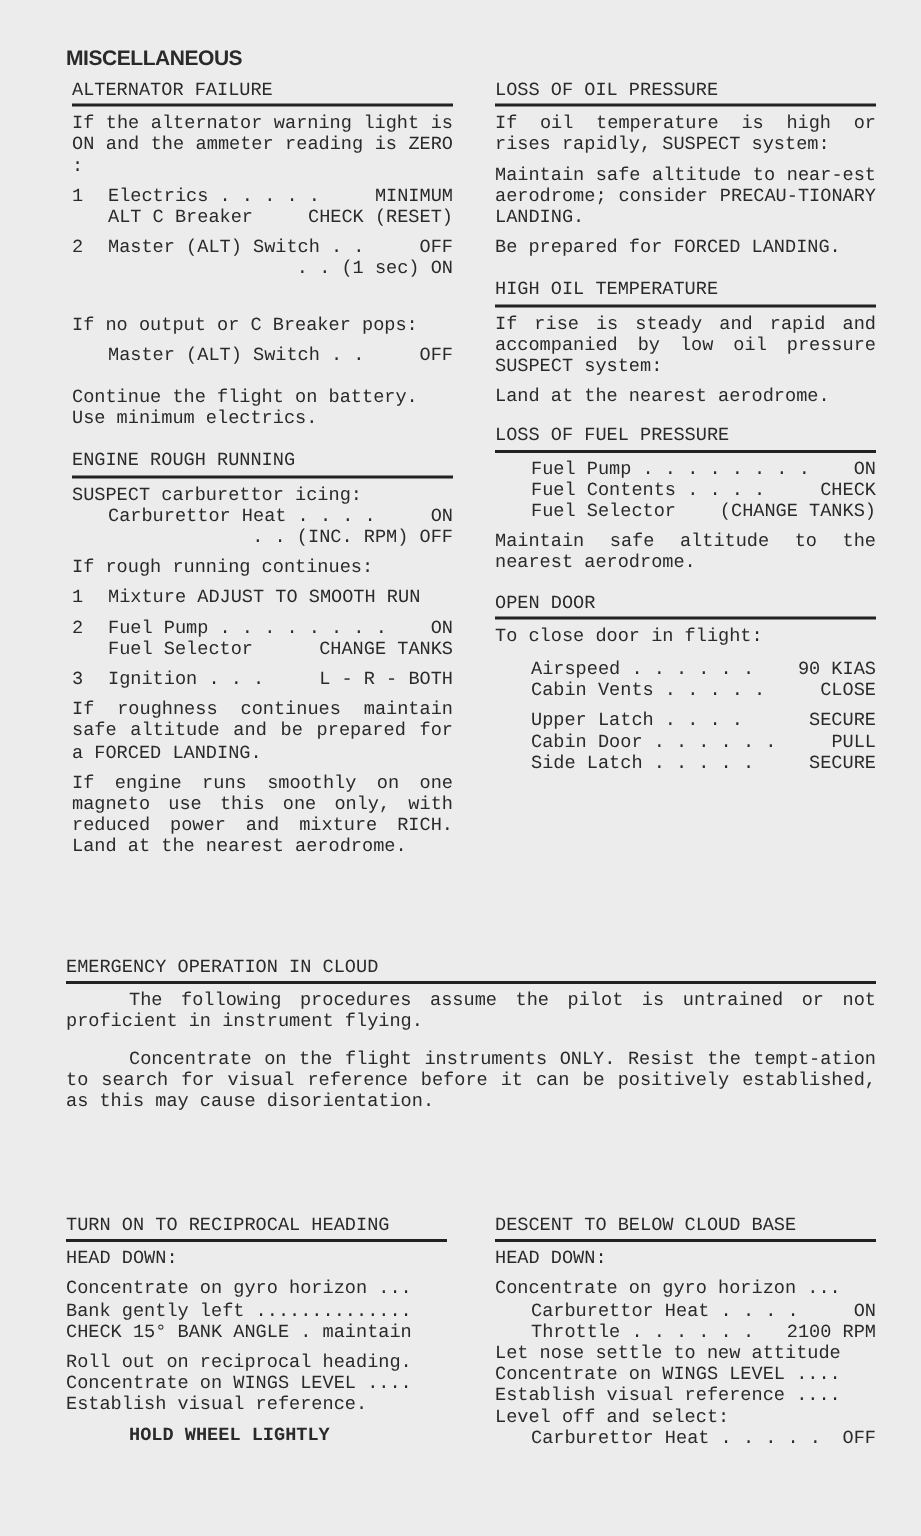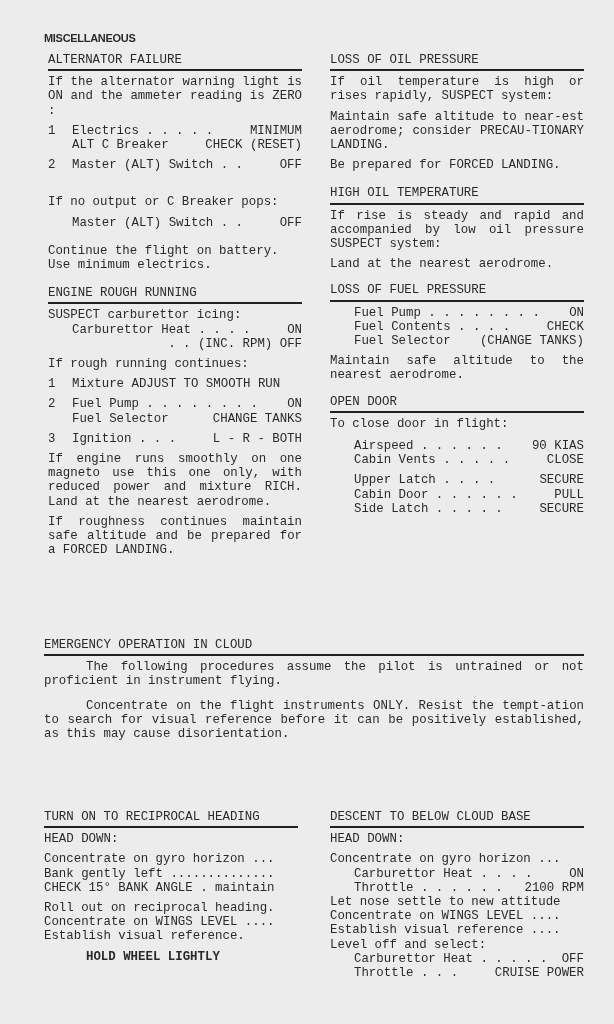--- a/index.html
+++ b/index.html
@@ -8,21 +8,21 @@
     background: #ececec;
     color: #2a2a2a;
     font-family: "Liberation Mono", "DejaVu Sans Mono", monospace;
     font-size: 12.4px;
     line-height: 14.2px;
     position: relative;
   }
   .page-title {
     position: absolute; left: 44px; top: 31px;
     font-family: "Liberation Sans", "DejaVu Sans", sans-serif;
-    font-weight: bold; font-size: 11px; letter-spacing: -0.3px;
+    font-weight: bold; font-size: 14px; letter-spacing: -0.3px;
   }
   .col { position: absolute; }
   .col-left { left: 48px; width: 254px; top: 53px; }
   .col-right { left: 330px; width: 254px; top: 53px; }
   .full { position: absolute; left: 44px; width: 540px; top: 638px; }
   .bl-left { position: absolute; left: 44px; width: 254px; top: 810px; }
   .bl-right { position: absolute; left: 330px; width: 254px; top: 810px; }
 
   .heading {
     padding-bottom: 2px;
@@ -49,40 +49,41 @@
 <div class="col col-left">
   <div class="sec">
     <div class="heading">ALTERNATOR FAILURE</div>
     <p class="just">If the alternator warning light is ON and the ammeter reading is ZERO :</p>
     <div>
       <div class="row"><span><span class="num">1</span><span>Electrics . . . . .</span></span><span>MINIMUM</span></div>
       <div class="row ind"><span>ALT C Breaker</span><span>CHECK (RESET)</span></div>
     </div>
     <div style="margin-top:6px">
       <div class="row"><span><span class="num">2</span><span>Master (ALT) Switch . .</span></span><span>OFF</span></div>
+      <div class="right">. . (1 sec) ON</div>
     </div>
     <p style="margin-top:23px">If no output or C Breaker pops:</p>
     <div class="row ind" style="margin-bottom:14px"><span>Master (ALT) Switch . .</span><span>OFF</span></div>
     <p>Continue the flight on battery. Use minimum electrics.</p>
   </div>
 
   <div class="sec" style="margin-top:14px">
     <div class="heading">ENGINE ROUGH RUNNING</div>
     <div>SUSPECT carburettor icing:</div>
     <div class="row ind"><span>Carburettor Heat . . . .</span><span>ON</span></div>
     <div class="right" style="margin-bottom:6px">. . (INC. RPM) OFF</div>
     <p>If rough running continues:</p>
     <p class="pre"><span class="num">1</span><span>Mixture ADJUST TO SMOOTH RUN</span></p>
     <div style="margin-bottom:6px">
       <div class="row"><span><span class="num">2</span><span>Fuel Pump . . . . . . . .</span></span><span>ON</span></div>
       <div class="row ind"><span>Fuel Selector</span><span>CHANGE TANKS</span></div>
     </div>
     <div class="row" style="margin-bottom:6px"><span><span class="num">3</span><span>Ignition . . .</span></span><span>L - R - BOTH</span></div>
+    <p class="just">If roughness continues maintain safe altitude and be prepared for a FORCED LANDING.</p>
     <p class="just">If engine runs smoothly on one magneto use this one only, with reduced power and mixture RICH. Land at the nearest aerodrome.</p>
-    <p class="just">If roughness continues maintain safe altitude and be prepared for a FORCED LANDING.</p>
   </div>
 </div>
 
 <div class="col col-right">
   <div class="sec">
     <div class="heading">LOSS OF OIL PRESSURE</div>
     <p class="just">If oil temperature is high or rises rapidly, SUSPECT system:</p>
     <p class="just">Maintain safe altitude to near-est aerodrome; consider PRECAU-TIONARY LANDING.</p>
     <p>Be prepared for FORCED LANDING.</p>
   </div>
@@ -141,14 +142,13 @@
   <div class="heading">DESCENT TO BELOW CLOUD BASE</div>
   <p>HEAD DOWN:</p>
   <div class="pre">Concentrate on gyro horizon ...</div>
   <div class="row ind"><span>Carburettor Heat . . . .</span><span>ON</span></div>
   <div class="row ind"><span>Throttle . . . . . .</span><span>2100 RPM</span></div>
   <div class="pre">Let nose settle to new attitude</div>
   <div class="pre">Concentrate on WINGS LEVEL ....</div>
   <div class="pre">Establish visual reference ....</div>
   <div class="pre">Level off and select:</div>
   <div class="row ind"><span>Carburettor Heat . . . . .</span><span>OFF</span></div>
-  <div class="row ind"><span>Throttle . . .</span><span>CRUISE POWER</span></div>
 </div>
 
 </body></html>

